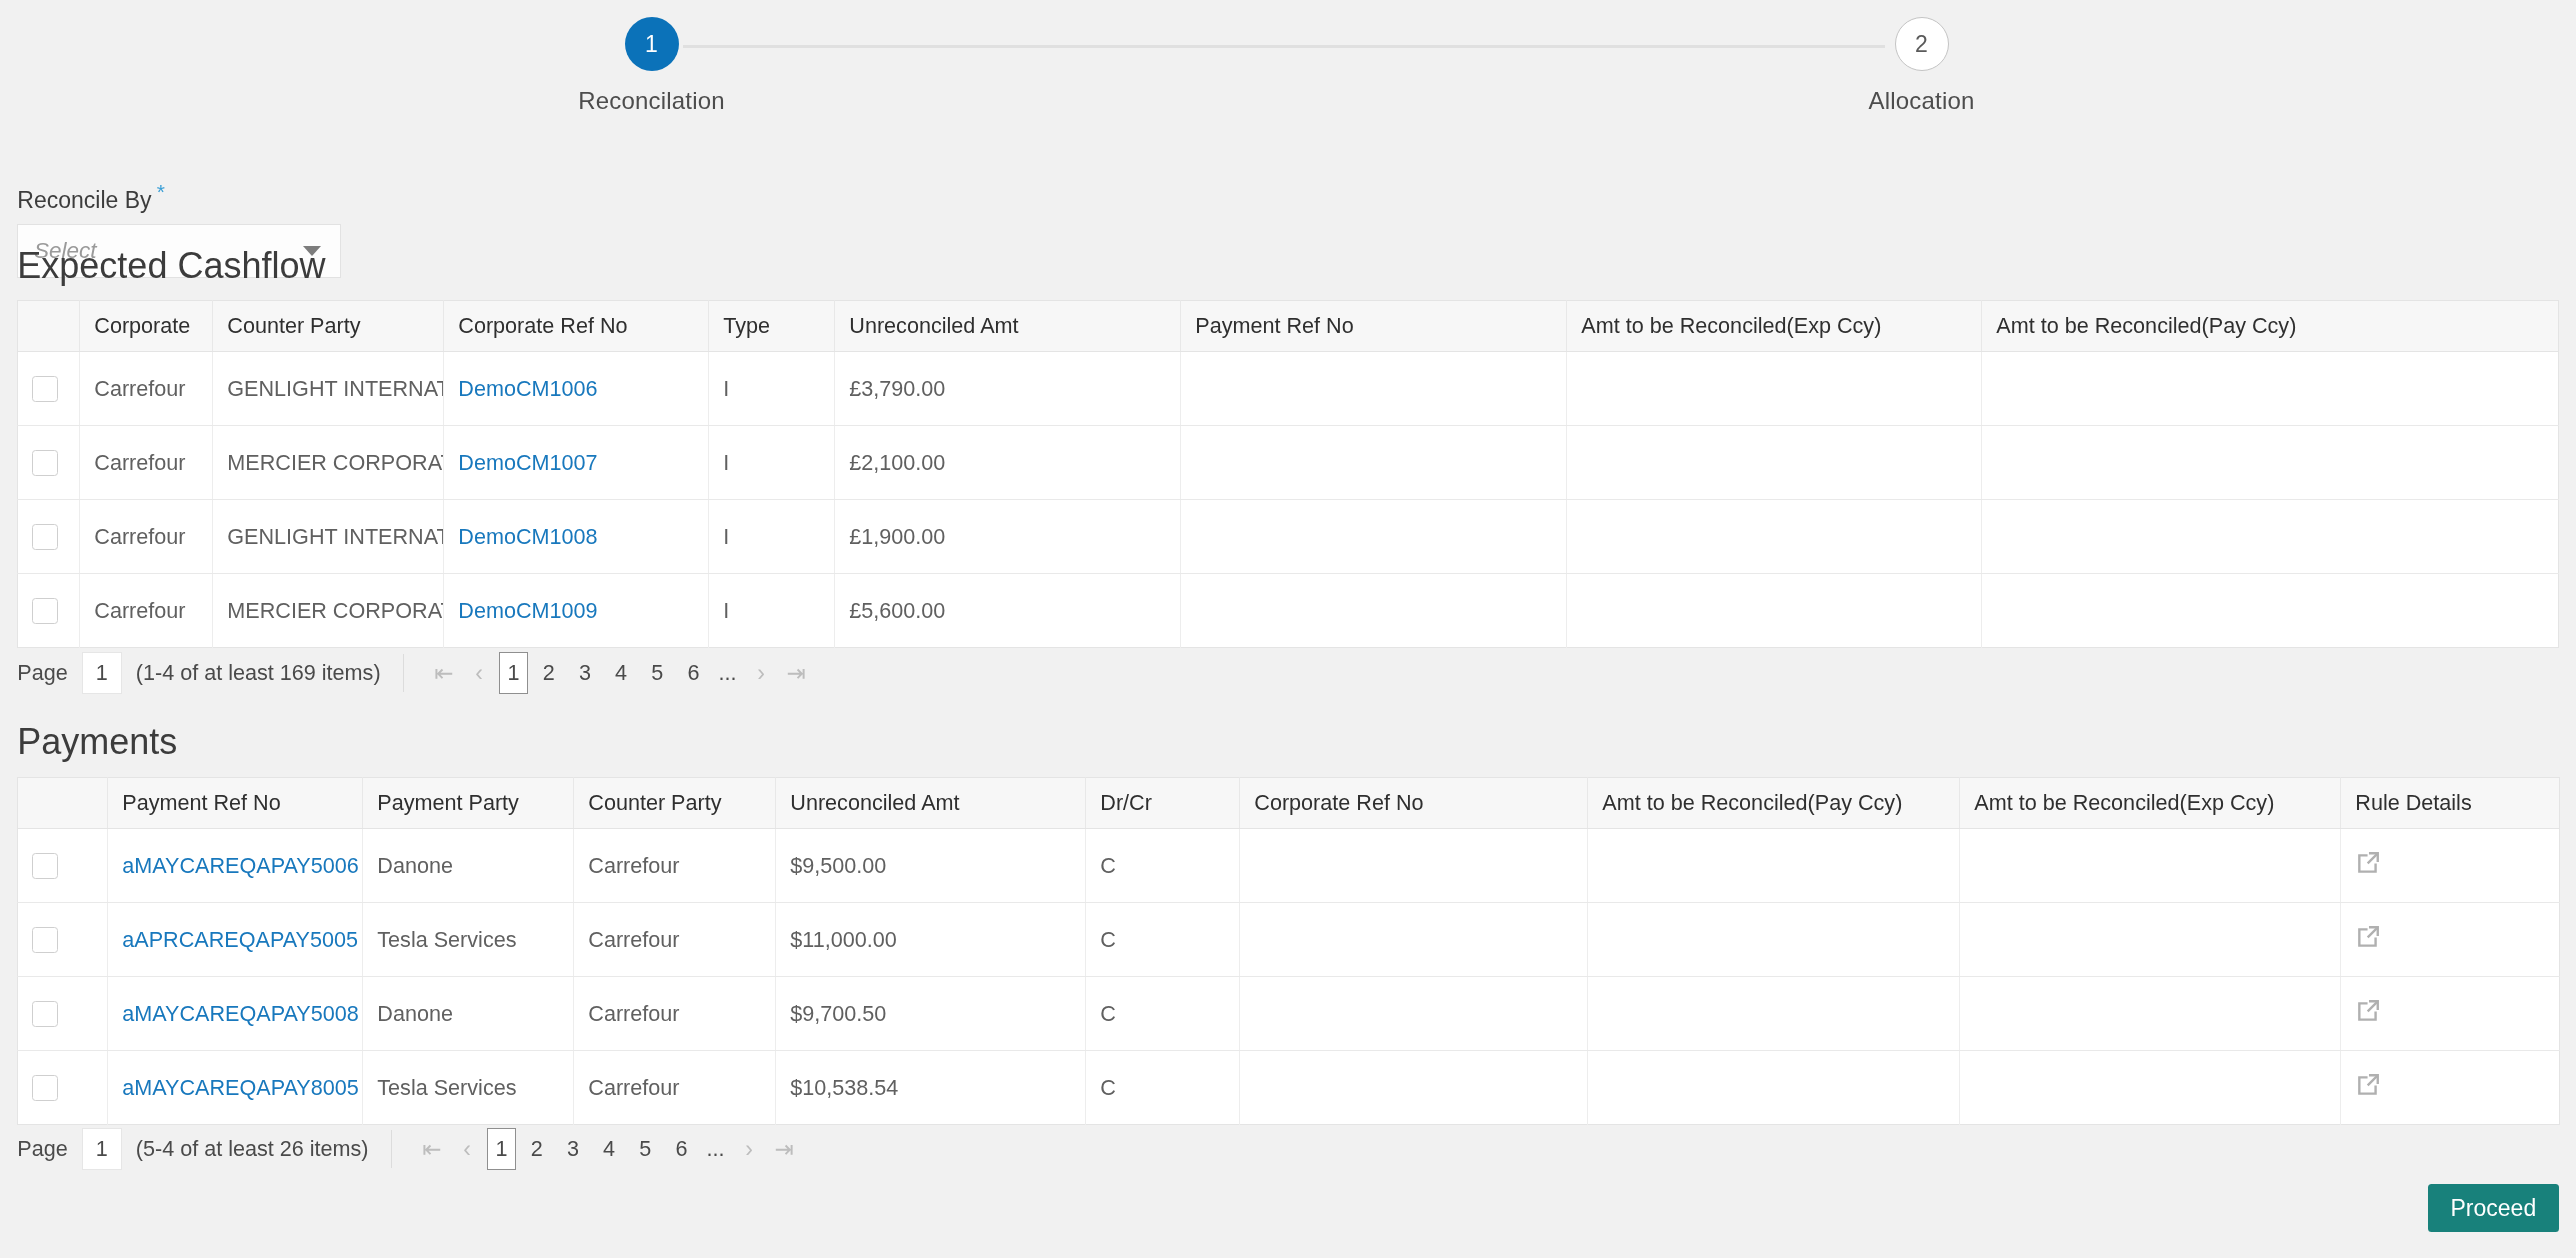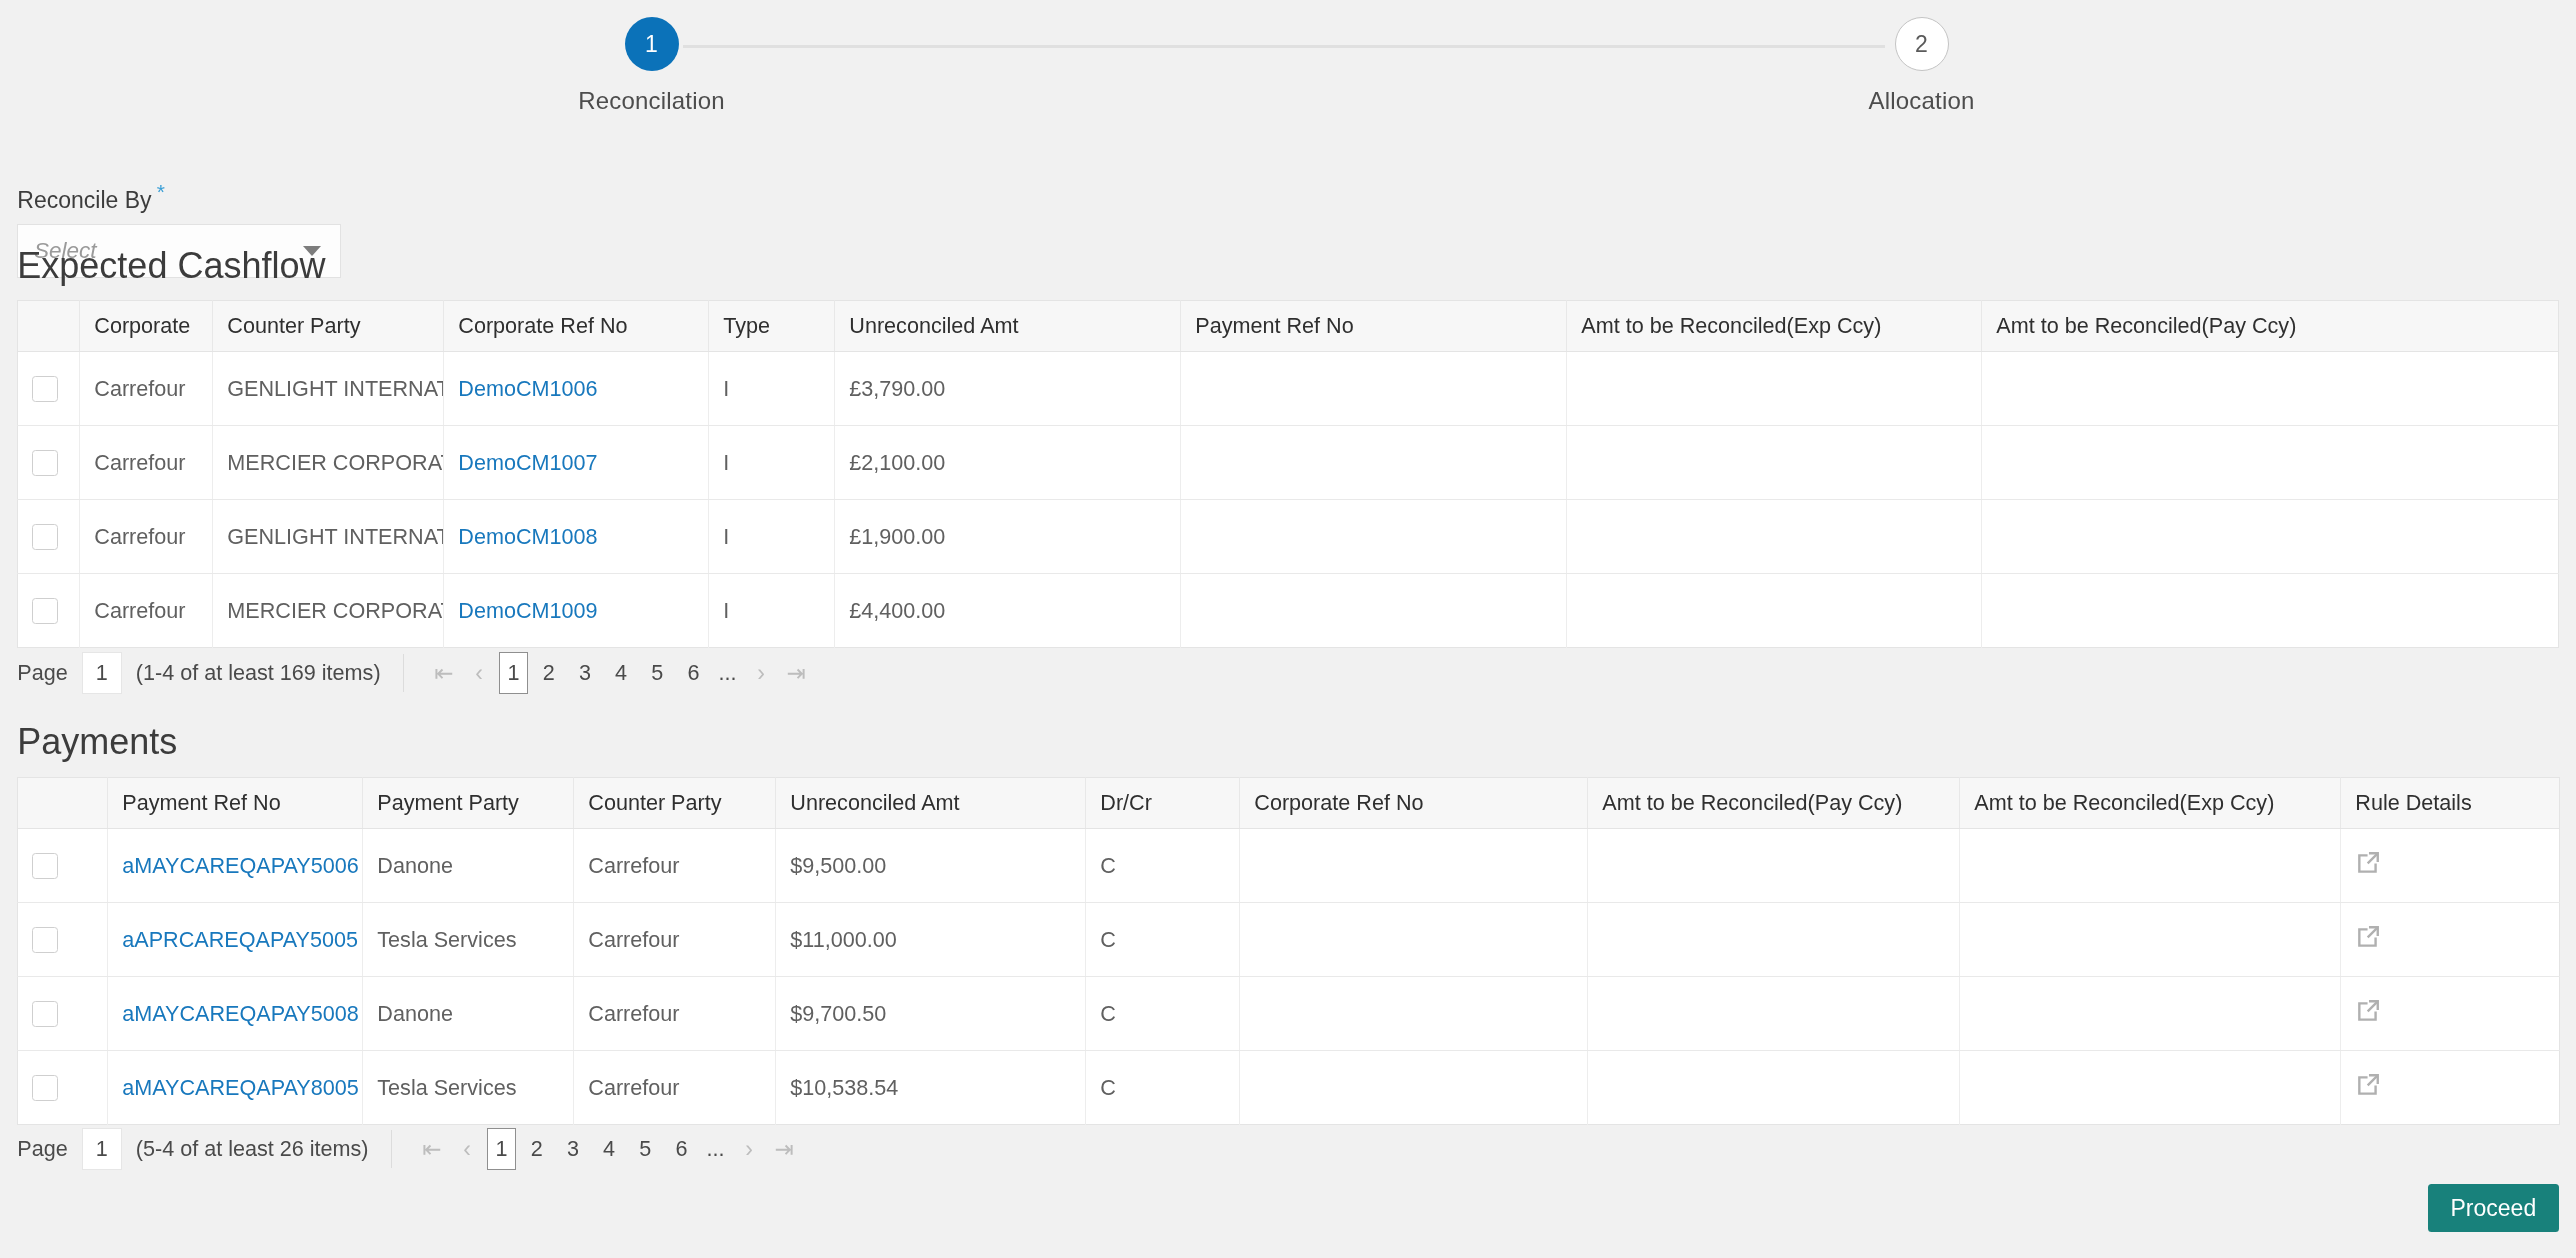--- a/index.html
+++ b/index.html
@@ -222,21 +222,21 @@
           <td></td>
           <td></td>
           <td></td>
         </tr>
         <tr>
           <td class="cb"><span class="chk"></span></td>
           <td>Carrefour</td>
           <td>MERCIER CORPORATION</td>
           <td class="link"><span class="celllink">DemoCM1009</span></td>
           <td>I</td>
-          <td class="amt">£4,400.00</td>
+          <td class="amt">£5,600.00</td>
           <td></td>
           <td></td>
           <td></td>
         </tr>
       </tbody>
     </table>
   </div>
 
   <div class="pager" id="ec-pager">
     <span class="pg-label">Page</span>

